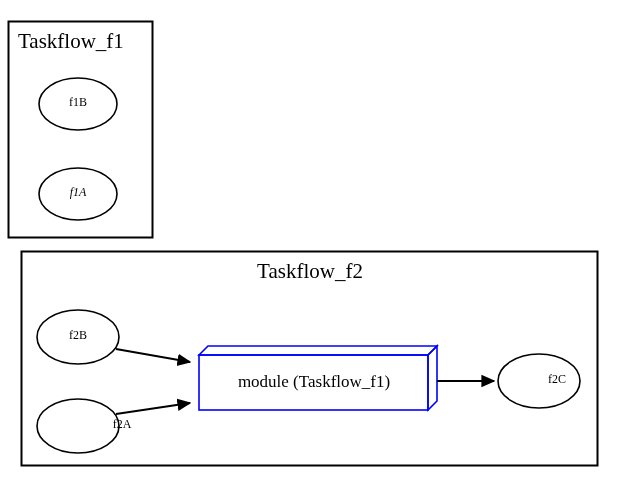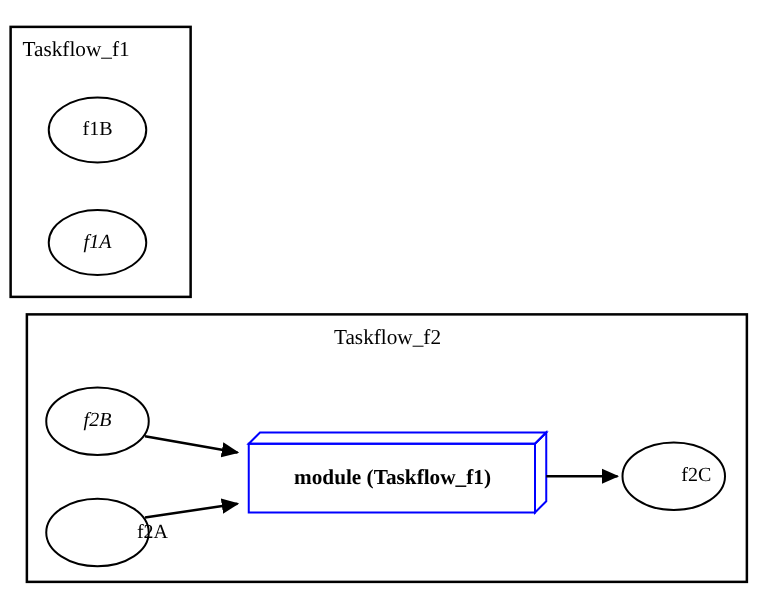--- a/index.html
+++ b/index.html
@@ -17,41 +17,40 @@
   }
   .svg-layer {
     position: absolute;
     left: 0;
     top: 0;
     width: 618px;
     height: 490px;
   }
   .cluster-label {
     position: absolute;
-    font-size: 17px;
+    font-size: 21px;
     color: #000000;
     white-space: nowrap;
     line-height: 1;
   }
   .node-label {
     position: absolute;
-    font-size: 16px;
+    font-size: 12px;
     color: #000000;
     white-space: nowrap;
     text-align: right;
     line-height: 1;
   }
   .box-label {
     position: absolute;
     font-size: 17px;
     color: #000000;
     white-space: nowrap;
     text-align: center;
     line-height: 1;
-    font-weight: bold;
   }
 </style>
 </head>
 <body>
 
 <div id="graph-canvas">
 
   <svg class="svg-layer" viewBox="0 0 618 490" xmlns="http://www.w3.org/2000/svg">
 
     <rect x="8.5" y="21.5" width="144" height="216" fill="none" stroke="#000000" stroke-width="2"></rect>
@@ -85,21 +84,21 @@
   </svg>
 
   <div class="cluster-label" style="left:18px; top:31px;">Taskflow_f1</div>
 
   <div class="cluster-label" style="left:310px; top:261px; transform:translateX(-50%);">Taskflow_f2</div>
 
   <div class="node-label" style="left:78px; top:96px; transform:translateX(-50%);">f1B</div>
 
   <div class="node-label" style="left:78px; top:186px; transform:translateX(-50%);font-style:italic;">f1A</div>
 
-  <div class="node-label" style="left:78px; top:329px; transform:translateX(-50%);font-style:italic;">f2B</div>
+  <div class="node-label" style="left:78px; top:329px; transform:translateX(-50%);">f2B</div>
 
   <div class="node-label" style="left:78px; top:418px; transform:translateX(-50%);margin-left:44px;">f2A</div>
 
   <div class="box-label" style="left:314px; top:373px; transform:translateX(-50%);">module (Taskflow_f1)</div>
 
   <div class="node-label" style="left:557px; top:373px; transform:translateX(-50%);">f2C</div>
 
 </div>
 
 </body></html>

